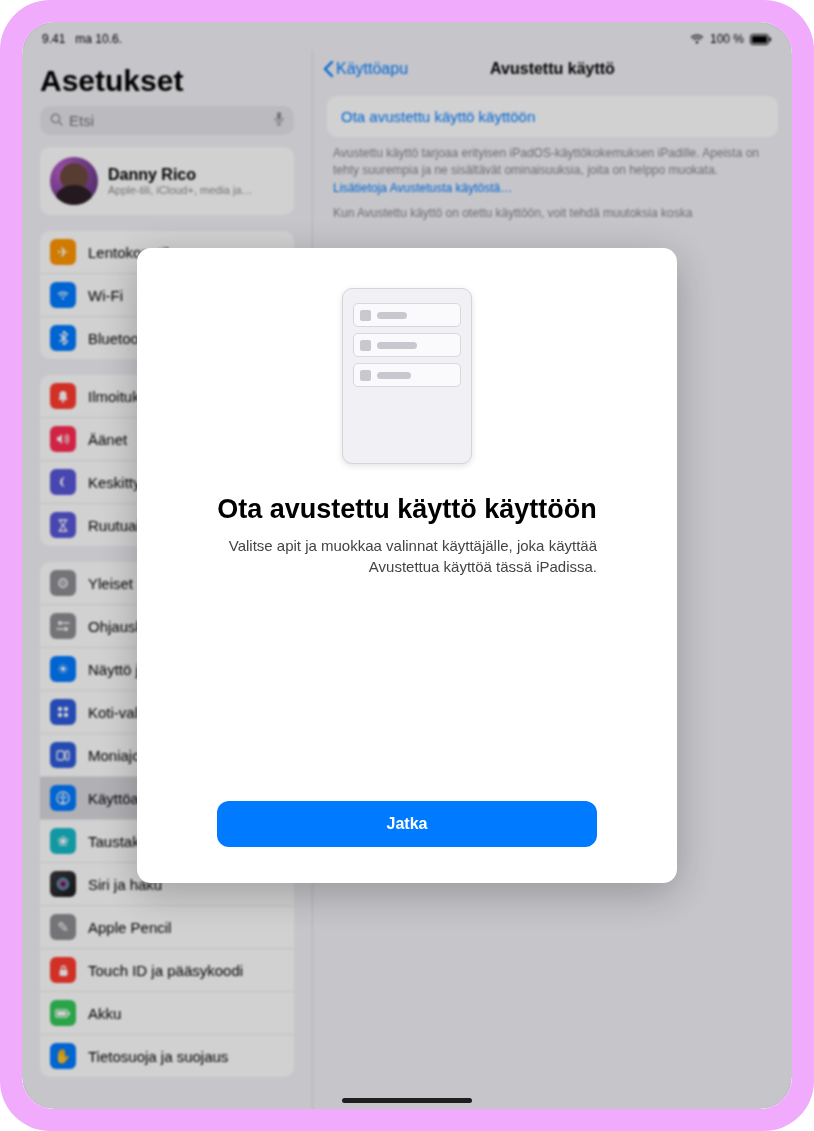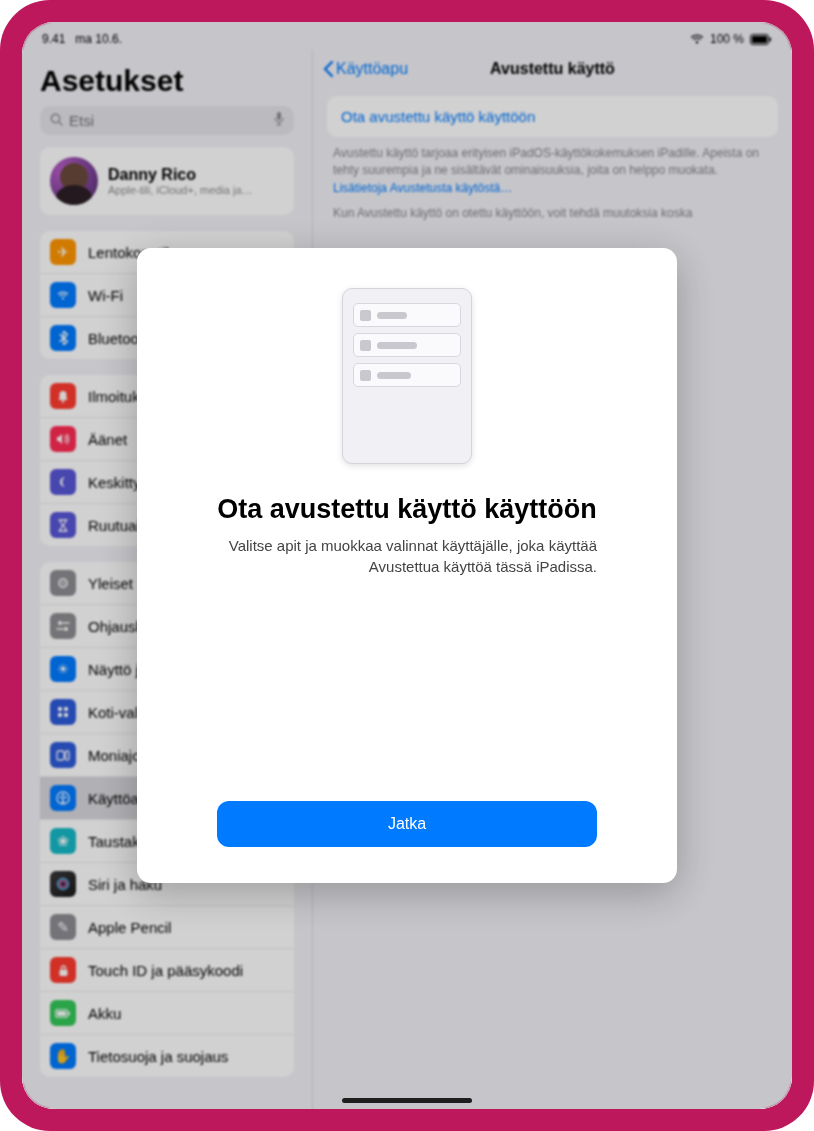--- a/index.html
+++ b/index.html
@@ -5,21 +5,21 @@
   * { box-sizing: border-box; margin: 0; padding: 0; }
   body {
     width: 814px;
     height: 1131px;
     font-family: -apple-system, "Helvetica Neue", Arial, sans-serif;
     background: #fff;
   }
   .device-frame {
     width: 814px;
     height: 1131px;
-    background: #be185d;
+    background: #f0abfc;
     border-radius: 50px;
     padding: 22px;
     position: relative;
   }
   .notch {
     position: absolute;
     top: 22px;
     left: 50%;
     transform: translateX(-50%);
     width: 8px; height: 8px;
@@ -244,21 +244,21 @@
   .modal .cont-btn{
     margin-top:auto;
     width:100%;
     max-width:380px;
     height:46px;
     background:#007aff;
     color:#fff;
     border:none;
     border-radius:12px;
     font-size:16px;
-    font-weight:400;
+    font-weight:700;
   }
   .home-indicator{
     position:absolute;
     bottom:6px;
     left:50%;
     transform:translateX(-50%);
     width:130px;height:5px;
     background:#000;
     border-radius:3px;
     opacity:.85;

